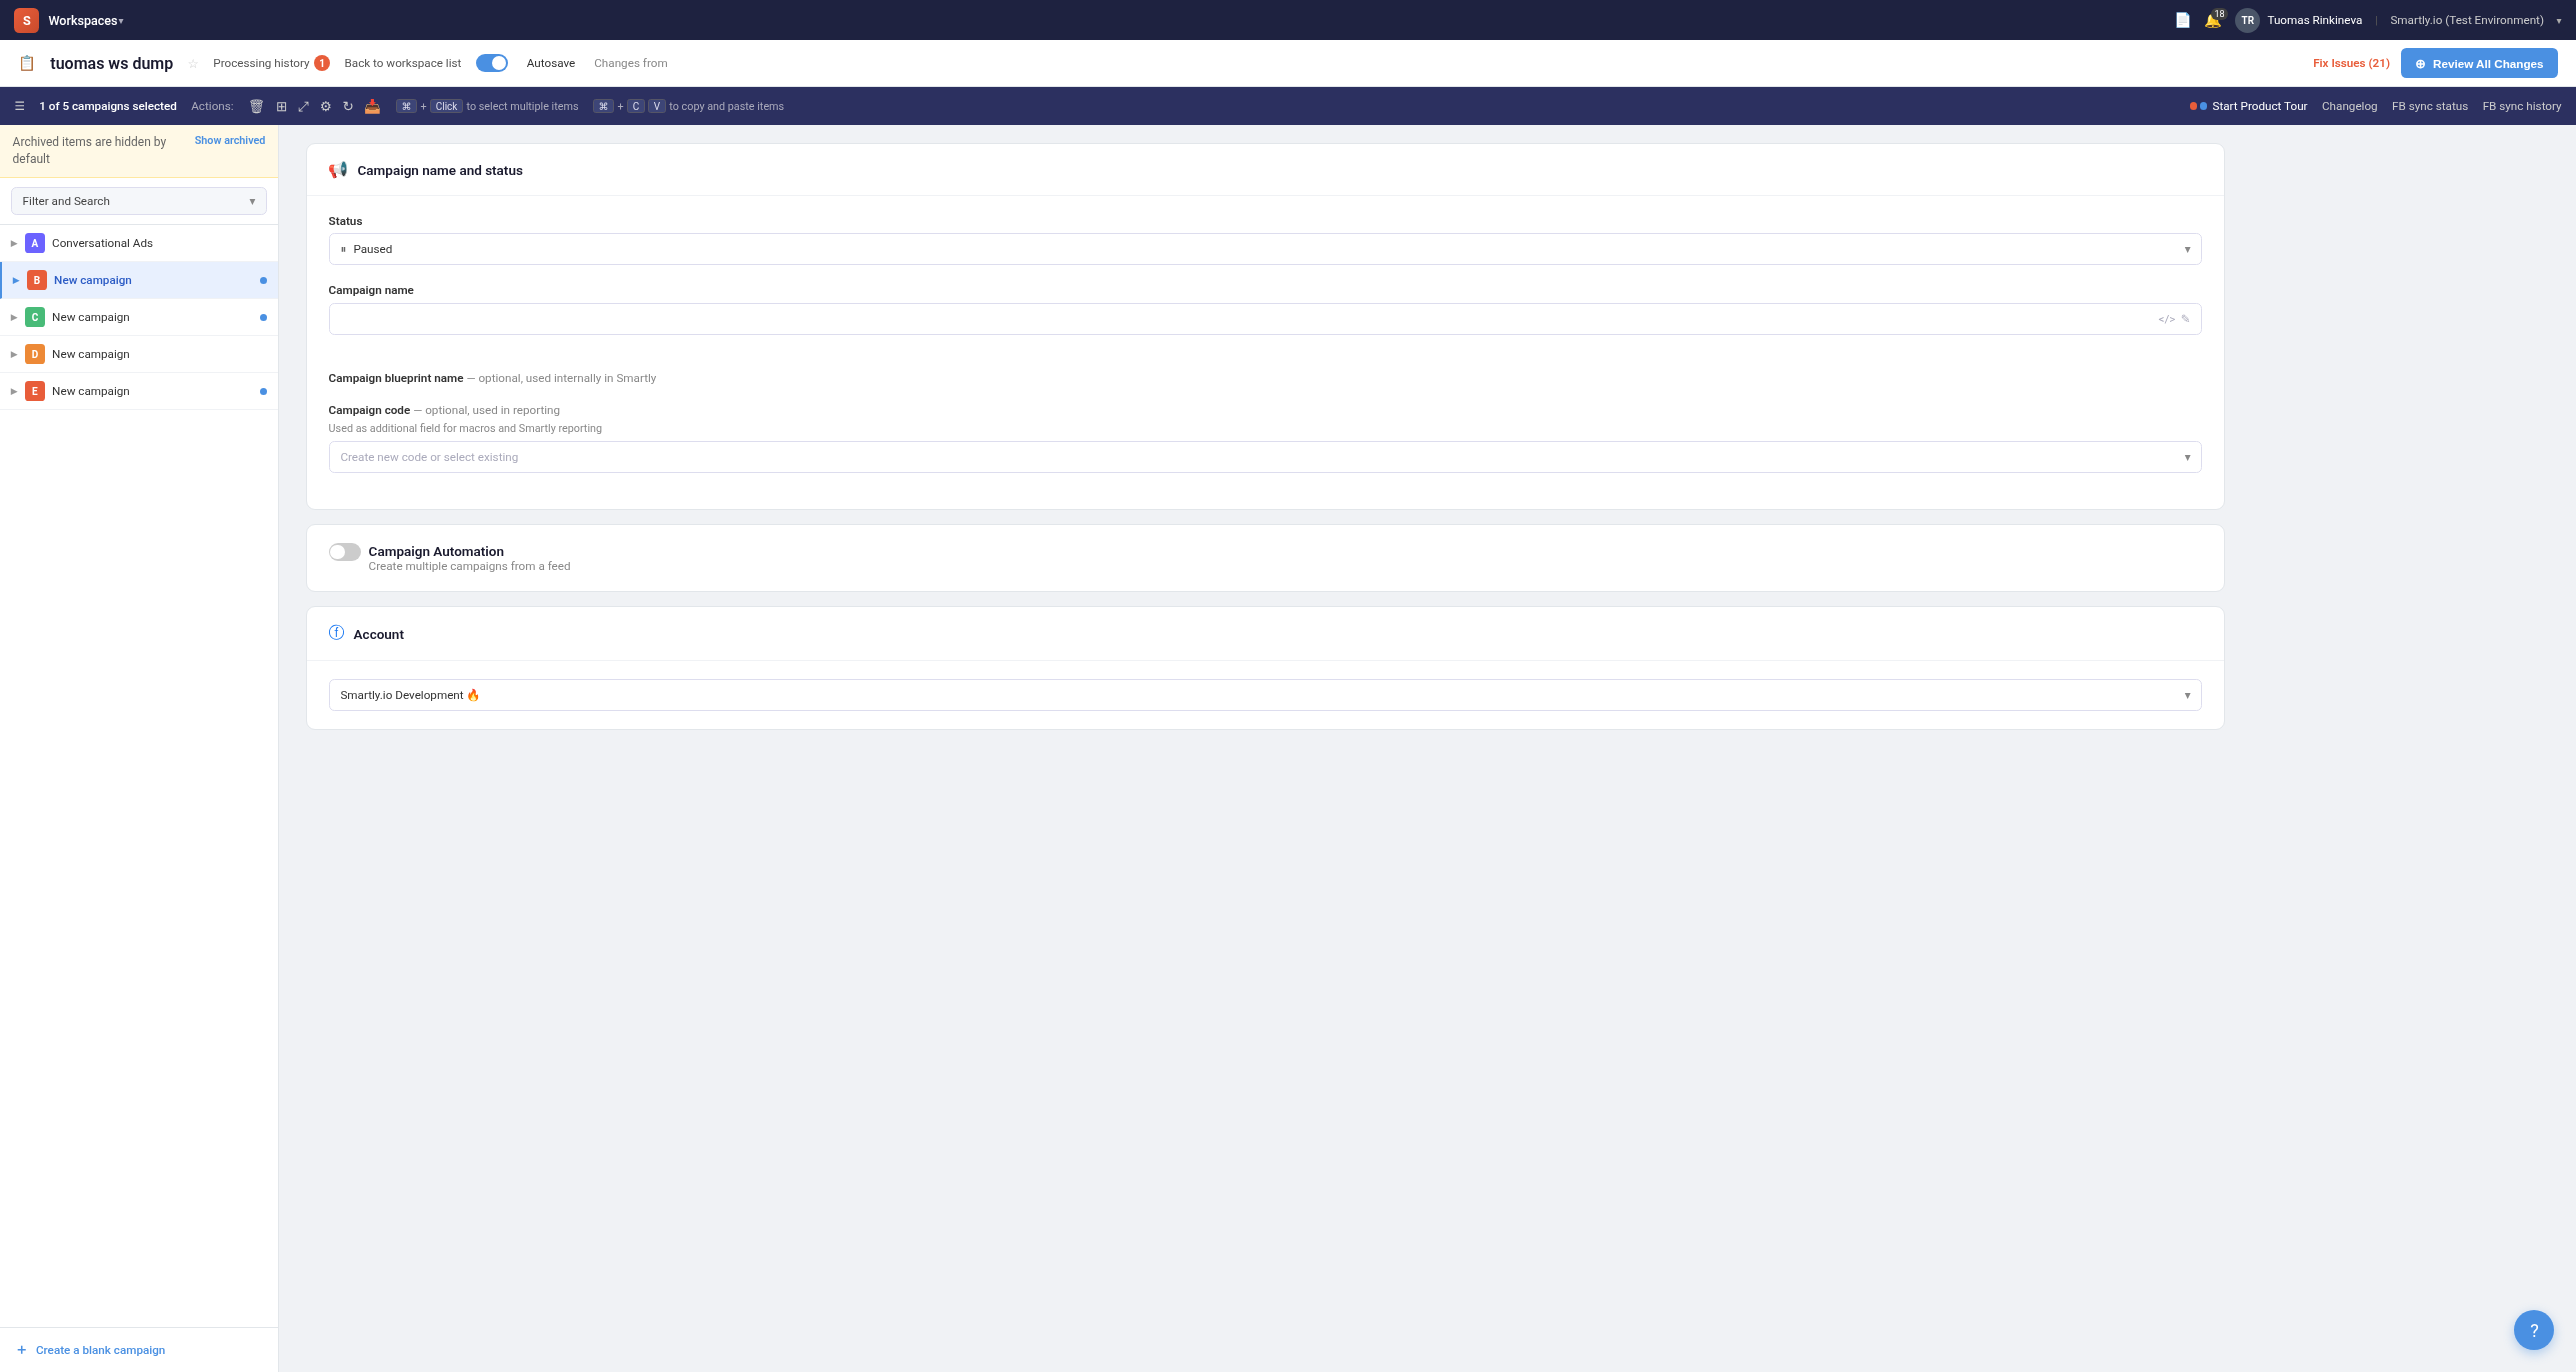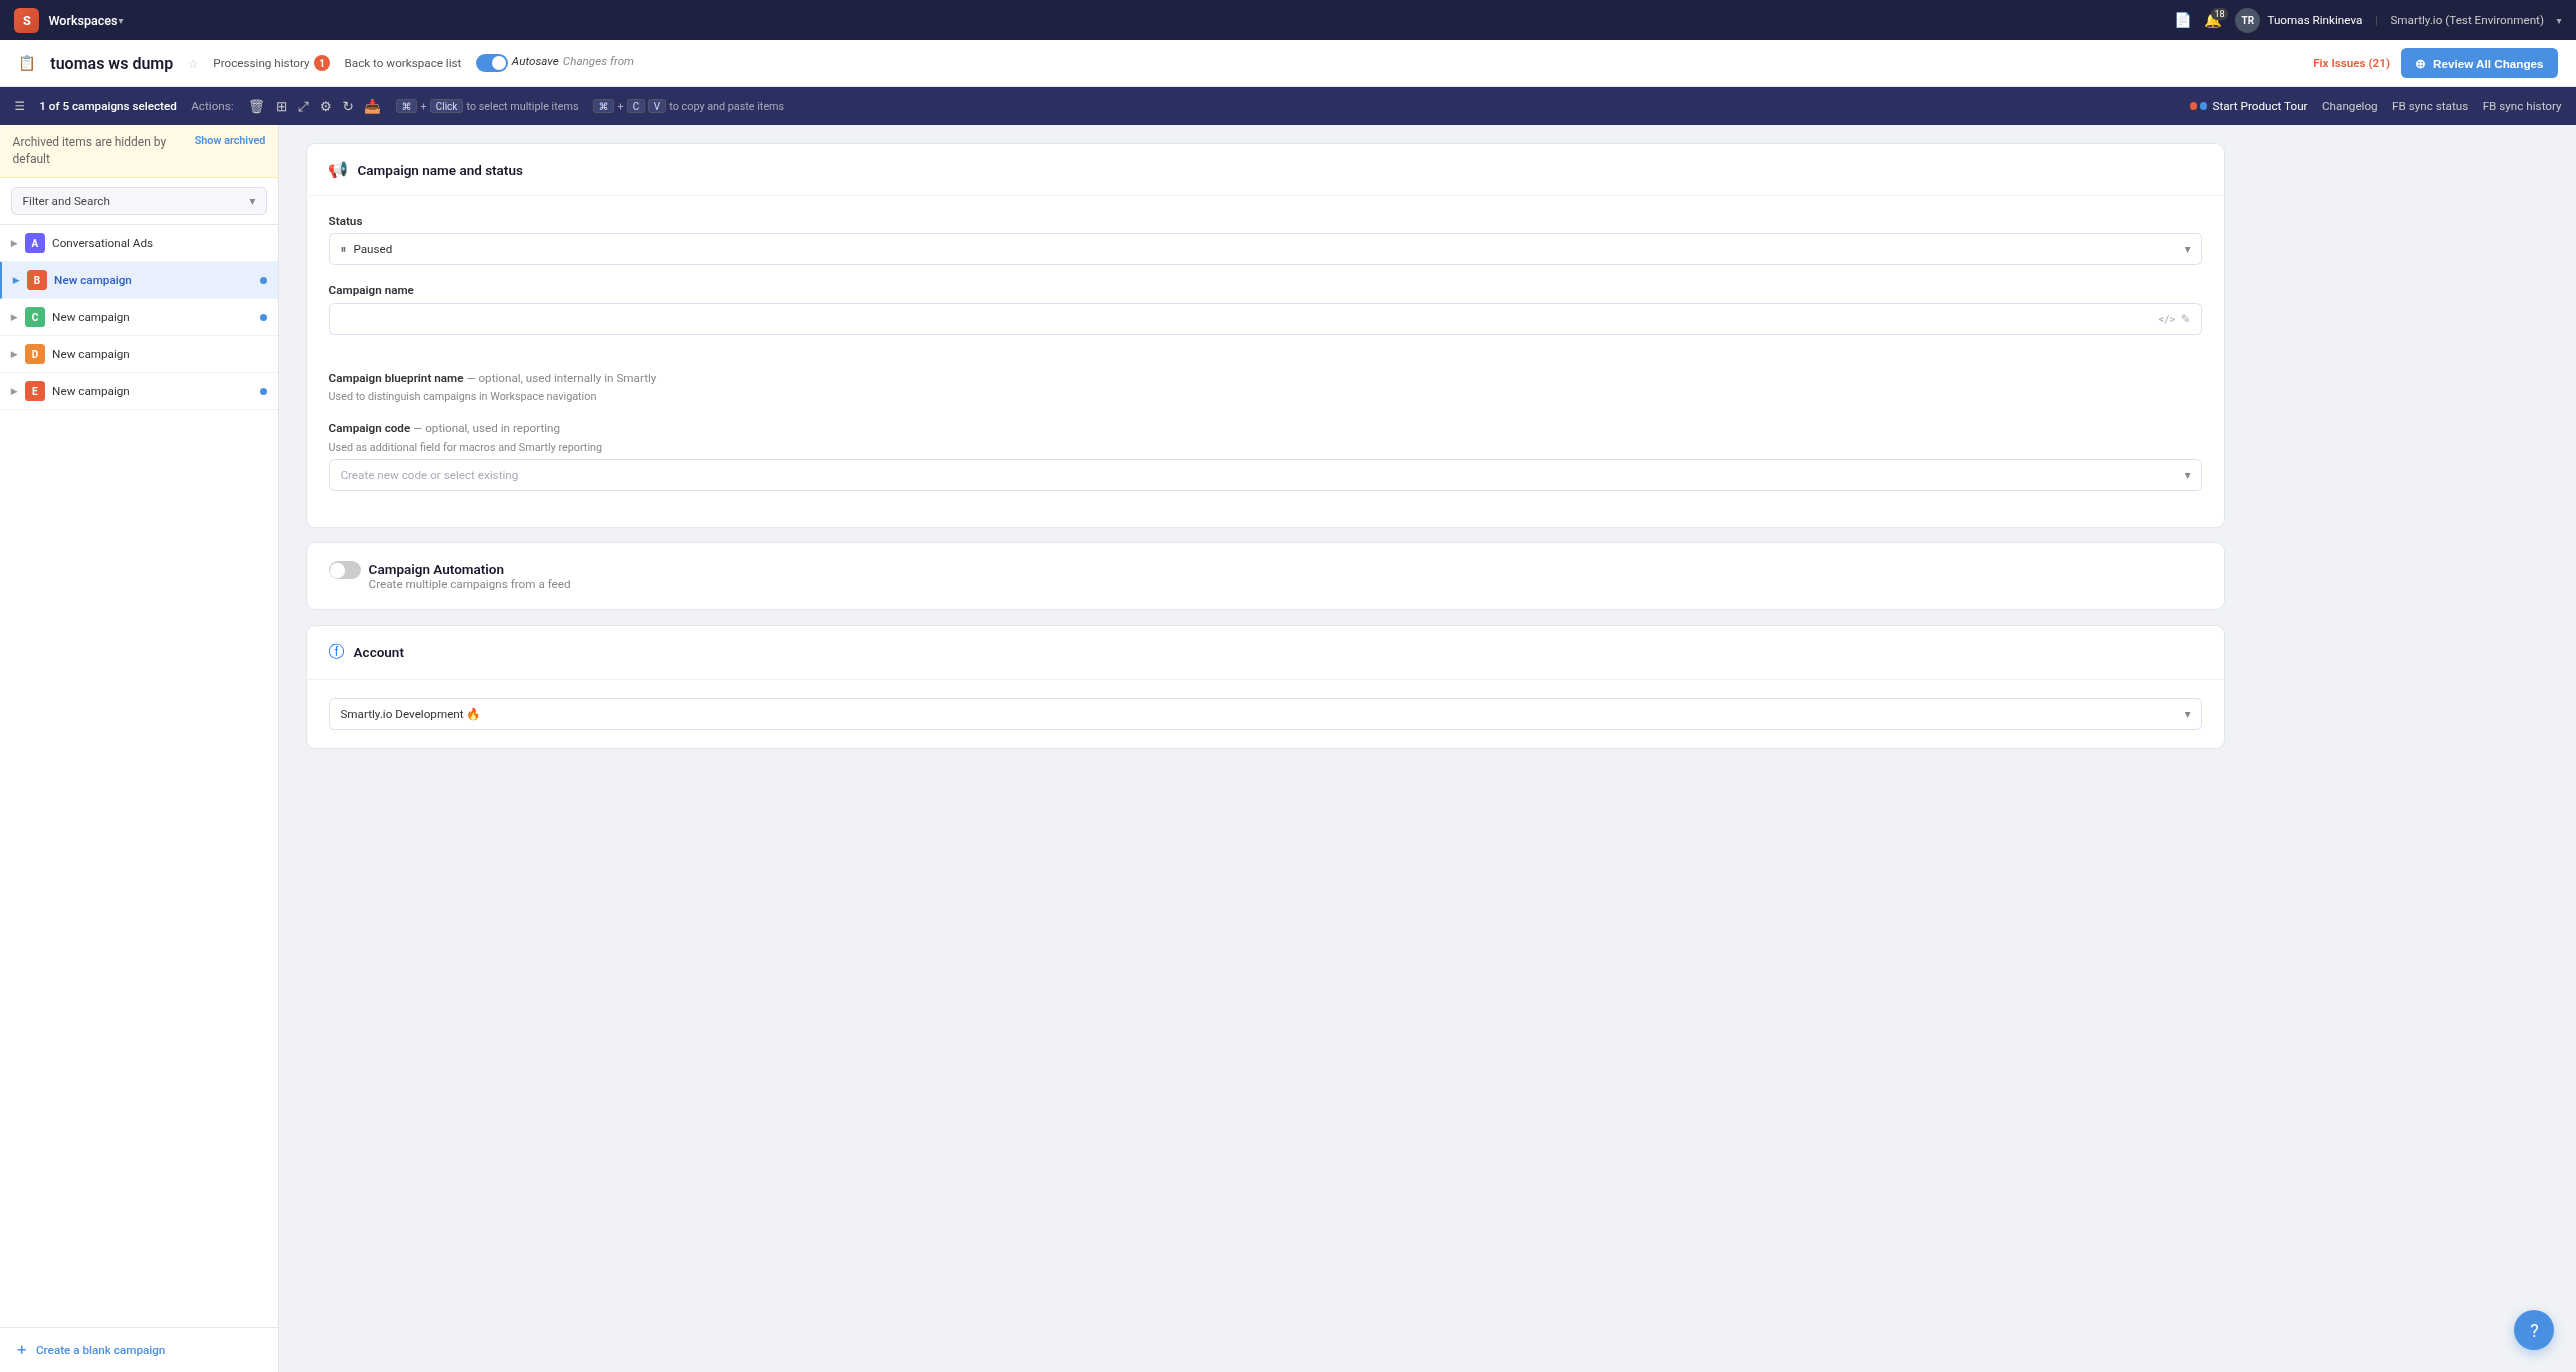--- a/index.html
+++ b/index.html
@@ -31,21 +31,21 @@
       background: #fff; border-bottom: 0.9px solid #e2e6ea; height: 47px; padding: 0 18px;
     }
     .second-bar-left { display: flex; align-items: center; gap: 14.4px; }
     .ws-icon { color: #666; font-size: 14.4px; }
     .ws-title { font-size: 16px; font-weight: 600; color: #1a1a2e; }
     .star-icon { color: #ccc; cursor: pointer; font-size: 12.6px; }
     .second-bar-links { display: flex; align-items: center; gap: 14.4px; }
     .processing-link { display: flex; align-items: center; gap: 4.5px; color: #555; font-size: 11.7px; cursor: pointer; }
     .proc-badge { background: #e85d3a; color: white; border-radius: 50%; width: 16px; height: 16px; font-size: 10px; display: flex; align-items: center; justify-content: center; font-weight: bold; }
     .back-link { color: #555; font-size: 11.7px; cursor: pointer; }
-    .autosave-area { display: flex; align-items: flex-start; gap: 4px; font-style: italic; }
+    .autosave-area { display: flex; align-items: center; gap: 19px; }
     .toggle { width: 32px; height: 18px; background: #4a90e2; border-radius: 9px; position: relative; cursor: pointer; }
     .toggle-knob { position: absolute; top: 1.8px; right: 1.8px; width: 14.4px; height: 14.4px; background: white; border-radius: 50%; }
     .autosave-label { font-size: 11.7px; color: #333; }
     .saved-label { font-size: 11.7px; color: #888; }
     .second-bar-right { display: flex; align-items: center; gap: 10.8px; }
     .fix-issues-btn { color: #e85d3a; font-size: 11.7px; font-weight: 600; cursor: pointer; }
     .review-btn {
       display: flex; align-items: center; gap: 7.2px;
       background: #4a90e2; color: white; border: none; border-radius: 5.4px;
       padding: 7.2px 14.4px; font-size: 11.7px; font-weight: 600; cursor: pointer;
@@ -327,21 +327,20 @@
           </div>
         </div>
       </div>
 
       <div style="padding: 0 21.6px 18px;">
         <div class="form-group">
           <label class="form-label">
             <span>Campaign blueprint name</span>
             <span class="form-label-optional">— optional, used internally in Smartly</span>
           </label>
-          <span class="form-sublabel">Used to distinguish campaigns in Workspace navigation</span>
         </div>
 
         <div class="form-group">
           <label class="form-label">
             <span>Campaign code</span>
             <span class="form-label-optional">— optional, used in reporting</span>
           </label>
           <span class="form-sublabel">Used as additional field for macros and Smartly reporting</span>
           <div class="form-select">
             <span style="color:#aab;">Create new code or select existing</span>

